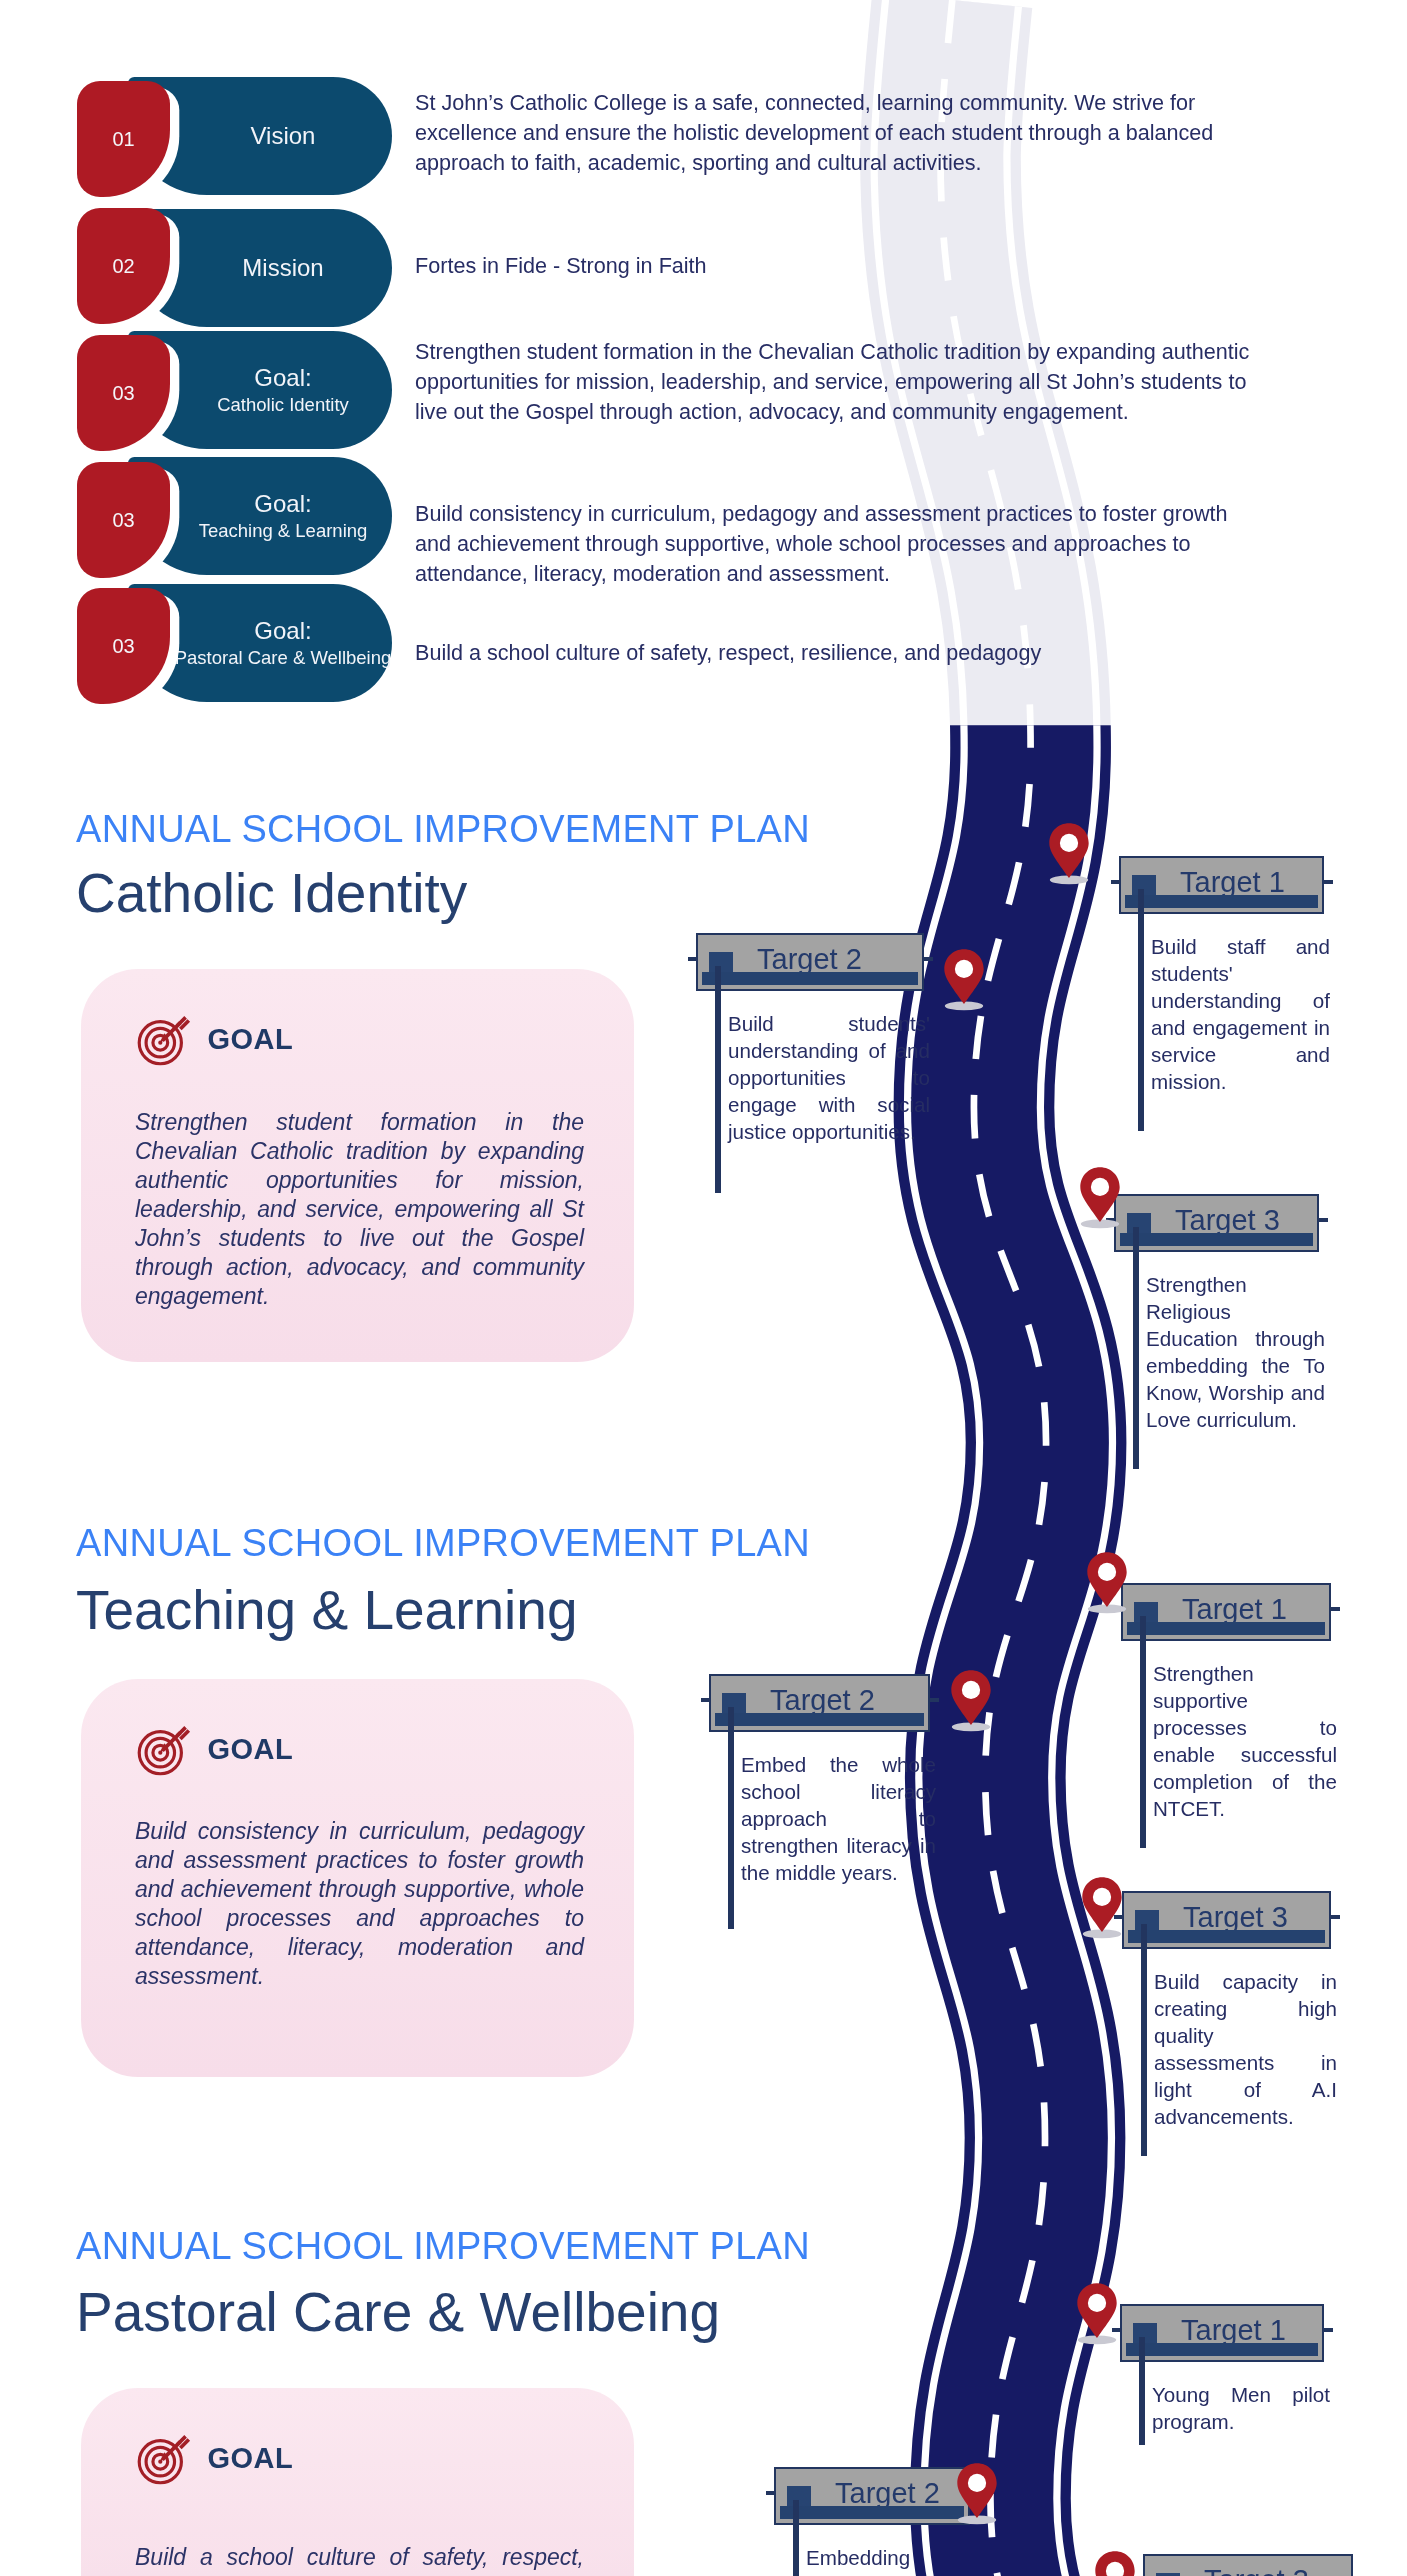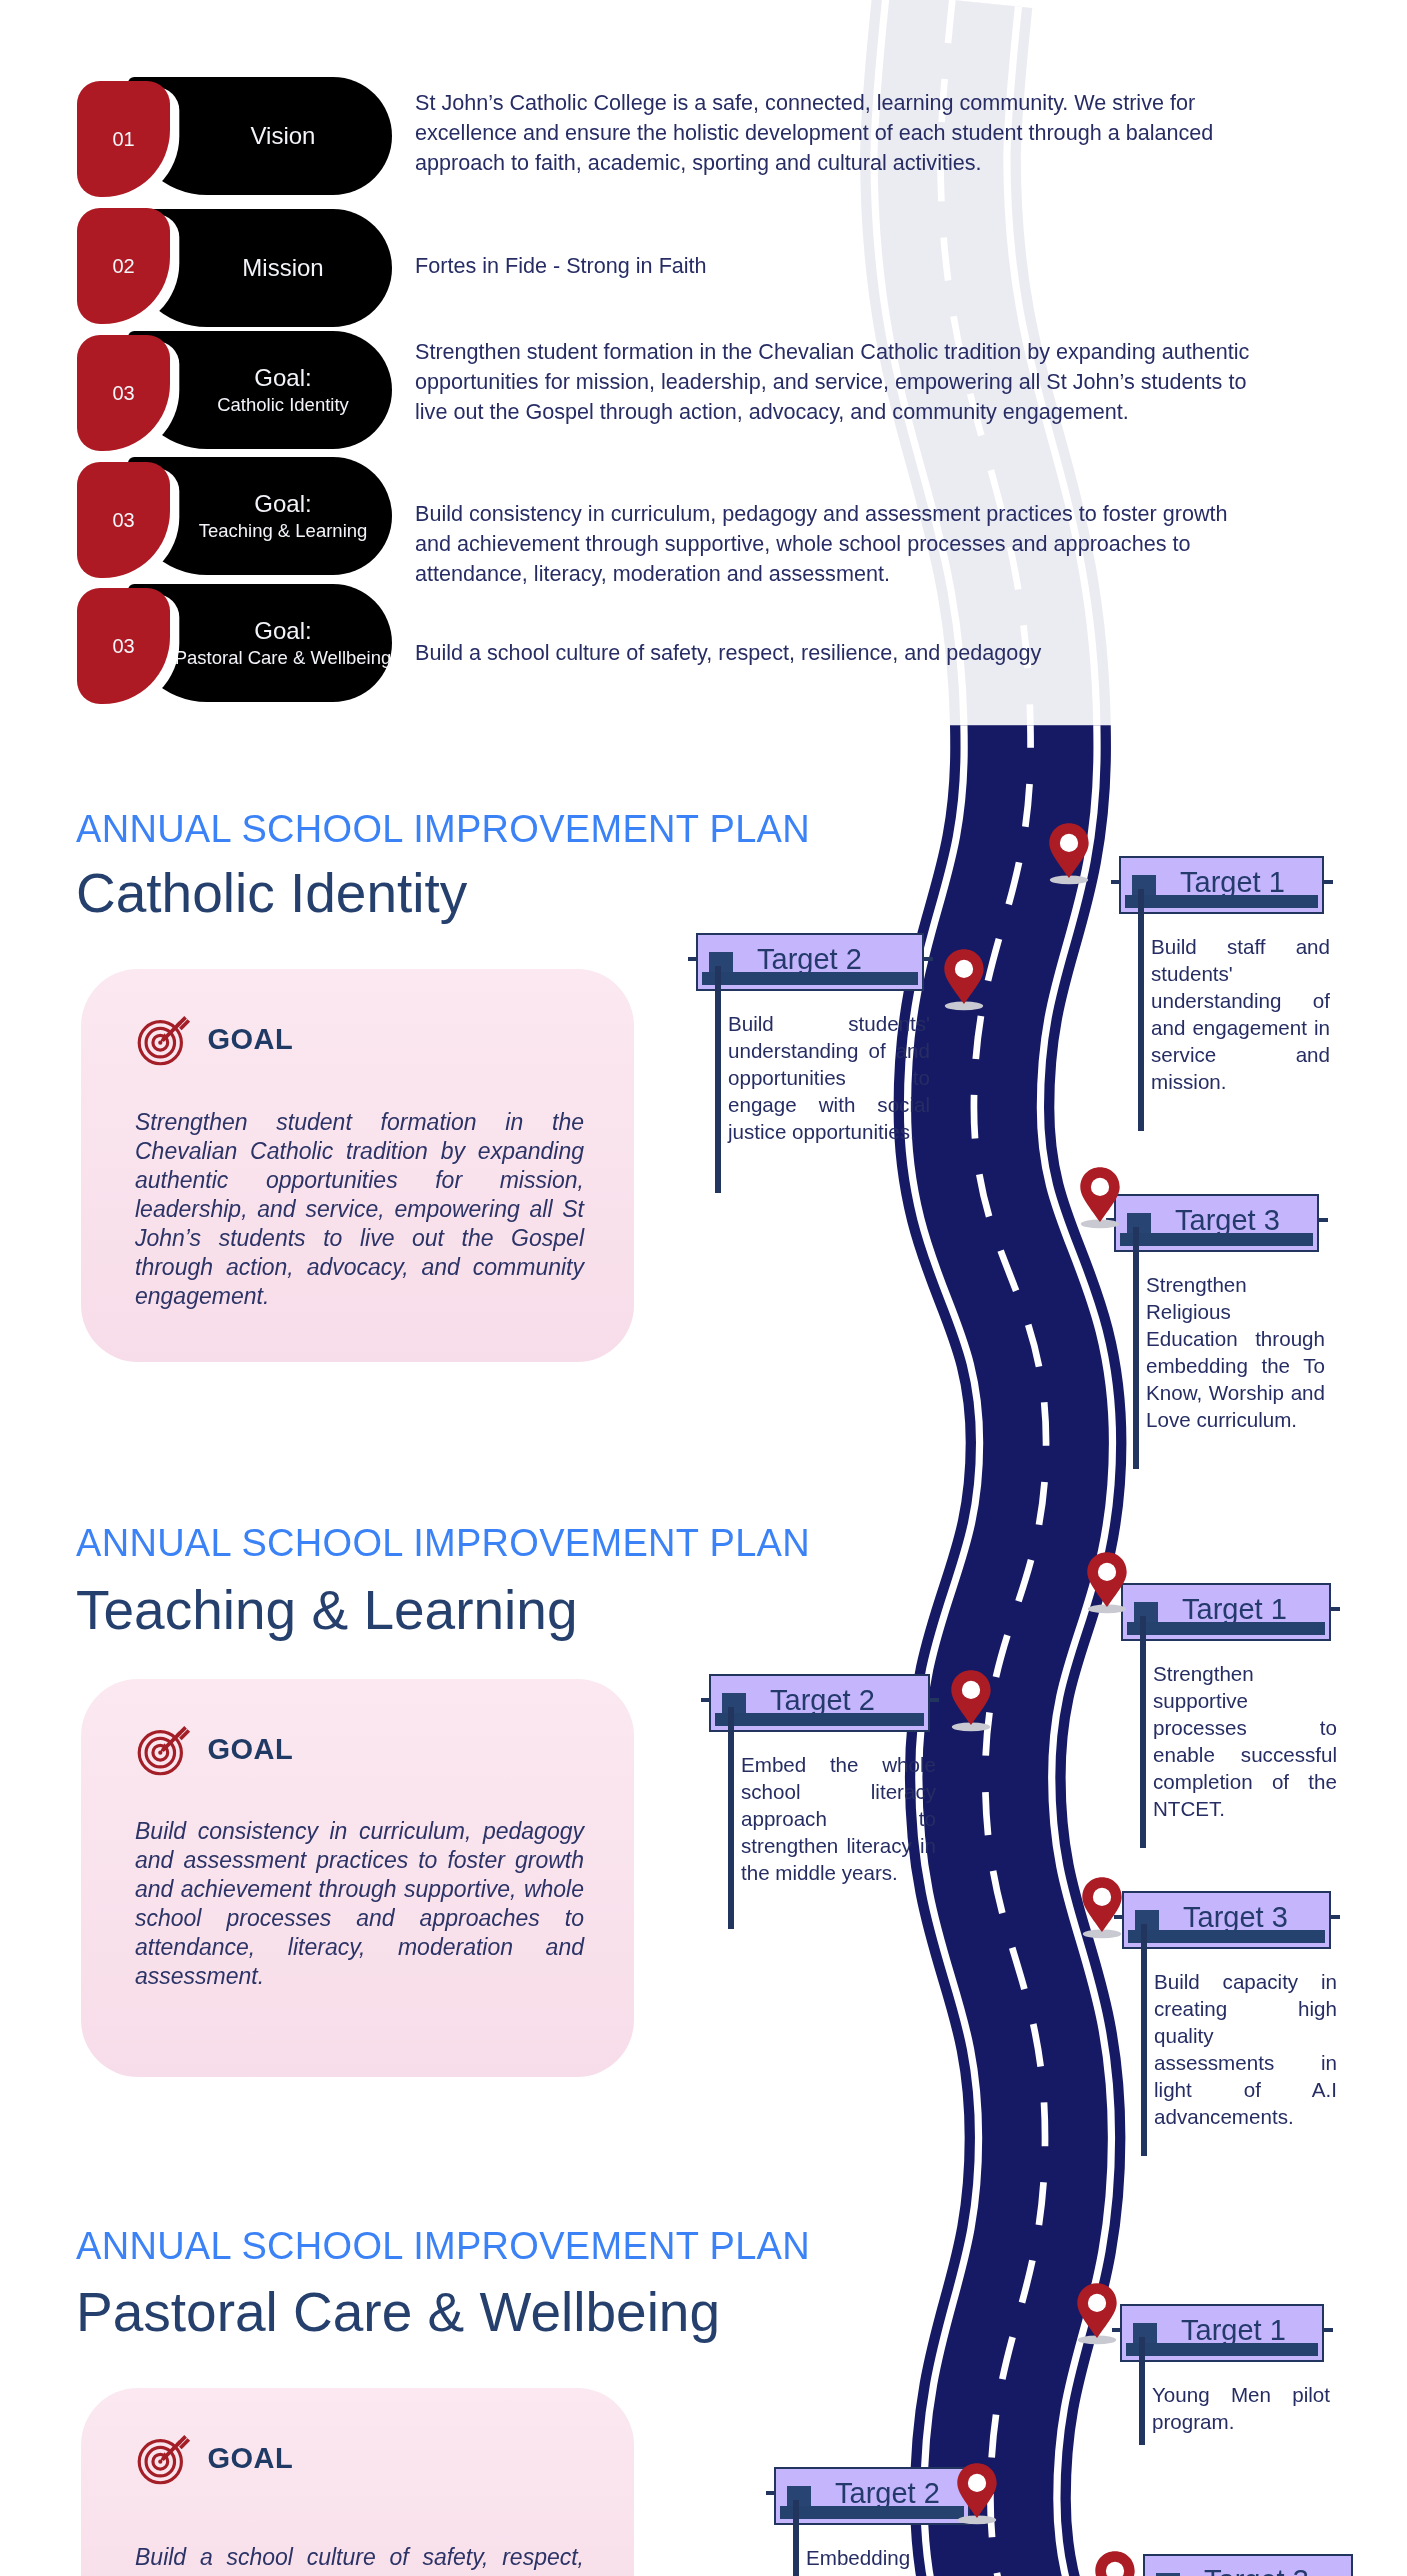--- a/index.html
+++ b/index.html
@@ -3,42 +3,42 @@
 <meta charset="utf-8">
 <style>
   html,body{margin:0;padding:0;background:#ffffff;}
   .page{position:relative;width:1408px;height:2892px;background:#ffffff;overflow:hidden;
         font-family:"Liberation Sans","DejaVu Sans",sans-serif;color:#272d64;}
   svg.roadsvg{position:absolute;left:0;top:0;z-index:0;}
   
   .tab-num{position:absolute;left:77px;width:93px;height:116px;background:#ae1a24;
            border-radius:23px 23px 67px 23px;box-shadow:9.3px 6.2px 0 #ffffff;z-index:2;
            display:flex;align-items:center;justify-content:center;color:#f5f6fa;font-size:20px;}
-  .blob{position:absolute;left:128px;width:264px;height:118px;background:#000000;
+  .blob{position:absolute;left:128px;width:264px;height:118px;background:#0c4a6e;
         border-radius:8.2px 77px 77px 103px;z-index:1;display:flex;flex-direction:column;
         align-items:center;justify-content:center;padding-left:46px;box-sizing:border-box;
         color:#f2f4f9;text-align:center;}
   .blob .l1{font-size:24px;line-height:1.25;}
   .blob .l2{font-size:18.5px;line-height:1.3;}
   .step-desc{position:absolute;left:415px;width:837px;font-size:21.6px;line-height:30px;color:#272d64;z-index:2;}
   
   .sec-title{position:absolute;left:76px;font-size:38px;letter-spacing:0.3px;color:#3b82f6;z-index:2;white-space:nowrap;}
   .sec-sub{position:absolute;left:76px;font-size:55px;color:#26406e;z-index:2;white-space:nowrap;}
   
   .goal-card{position:absolute;left:81px;width:553px;background:linear-gradient(180deg,#fbe8f0,#f7dde9);
              border-radius:57px;z-index:1;}
   .goal-head{position:absolute;left:54px;top:41px;display:flex;align-items:center;gap:14.4px;}
   .goal-icon{width:58px;height:58px;}
   .goal-label{font-size:29px;font-weight:bold;letter-spacing:0.5px;color:#203a66;}
   .goal-text{position:absolute;left:54px;width:449px;font-size:23px;font-style:italic;line-height:29px;
              text-align:justify;color:#2b3367;}
   
   .target{position:absolute;z-index:4;}
   .t-echo{position:absolute;left:-8.2px;right:-9.3px;top:24px;bottom:-12.4px;border:2.1px solid #22355f;background:#ffffff;}
-  .t-box{position:absolute;left:0;right:0;top:0;height:58px;background:#c4b5fd;border:2.1px solid #22355f;
+  .t-box{position:absolute;left:0;right:0;top:0;height:58px;background:#a3a3a3;border:2.1px solid #22355f;
          display:flex;align-items:center;padding-left:59px;padding-bottom:5.2px;box-sizing:border-box;}
   .t-bullet{position:absolute;left:11.3px;top:16.5px;width:24px;height:24px;background:#274472;}
   .t-title{font-size:29px;font-weight:500;color:#243a6b;white-space:nowrap;}
   .t-bar{position:absolute;left:4.1px;right:4.1px;bottom:4.1px;height:13px;background:#25426f;}
   .t-line{position:absolute;left:18.5px;top:33px;width:6.7px;background:#22355f;}
   .t-desc{position:absolute;left:32px;top:77px;font-size:20.6px;line-height:27px;text-align:justify;color:#262d63;}
   .pin{position:absolute;width:48px;height:66px;z-index:5;}
 </style>
 </head>
 <body>

